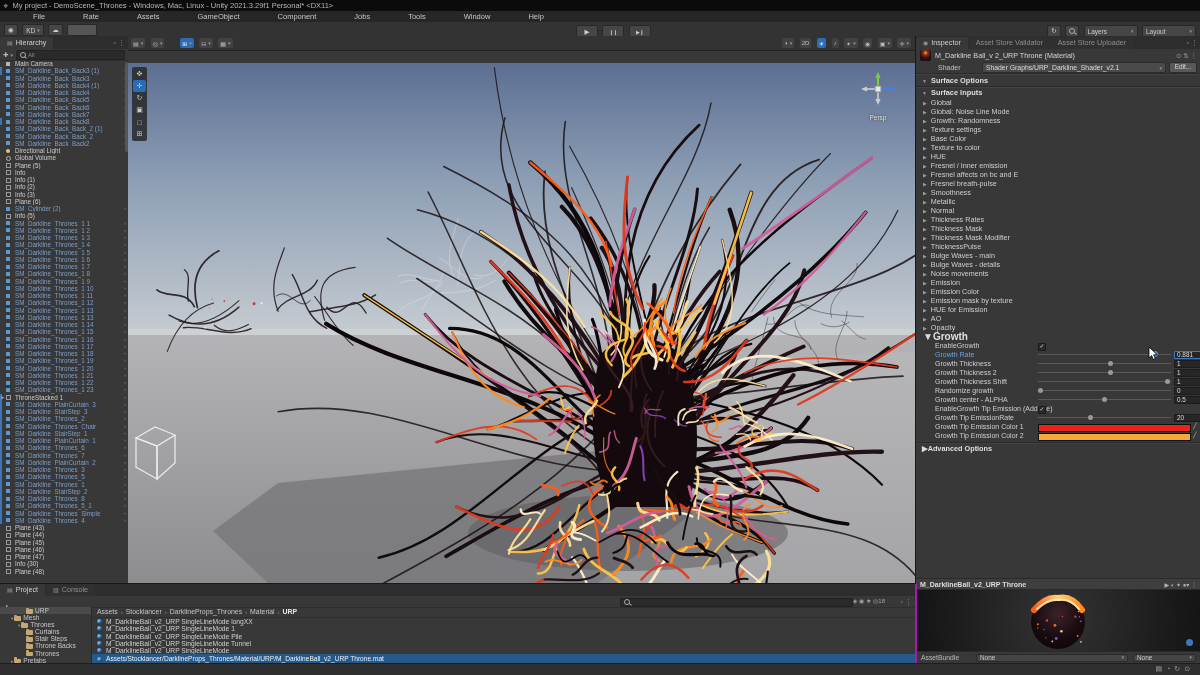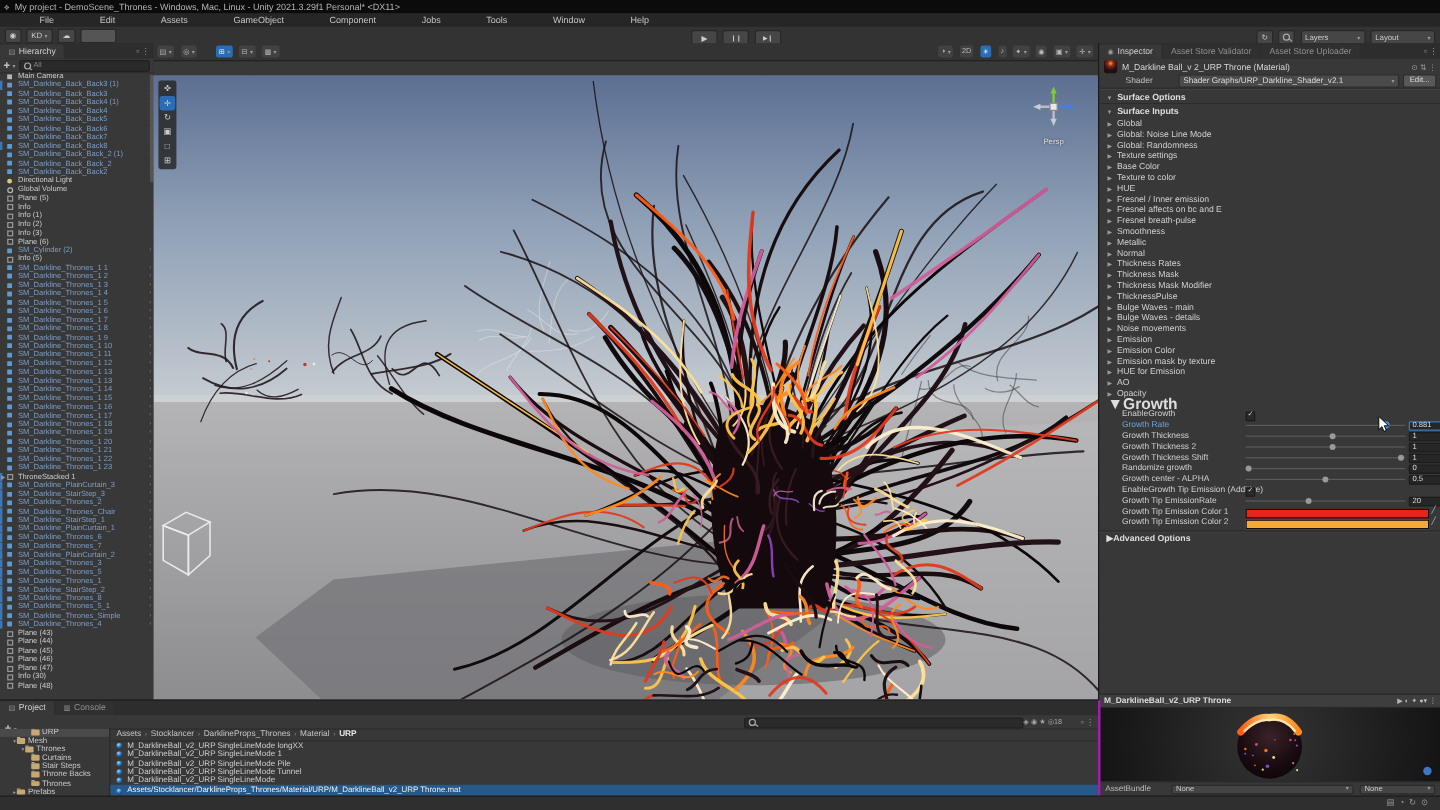--- a/index.html
+++ b/index.html
@@ -72,21 +72,21 @@
   .insp-title{font-size:7.2px;color:#d6d6d6;white-space:nowrap;overflow:hidden;flex:1;}
   .hdricons{font-size:6.5px;color:#9a9a9a;white-space:nowrap;}
   .shaderrow{height:11px;display:flex;align-items:center;padding:0 4px;font-size:7px;}
   .shaderrow .lab{width:44px;color:#c2c2c2;padding-left:18px;}
   .shaderdrop{flex:1;height:9px;background:#4a4a4a;border:1px solid #2c2c2c;border-radius:2px;font-size:6.8px;line-height:8px;color:#ddd;padding:0 3px;display:flex;align-items:center;justify-content:space-between;white-space:nowrap;overflow:hidden;}
   .editbtn{width:26px;height:9px;background:#585858;border:1px solid #2c2c2c;border-radius:2px;font-size:6.5px;line-height:8px;color:#ddd;text-align:center;margin-left:3px;}
   .isep{height:1px;background:#2a2a2a;border-bottom:1px solid #424242;}
   .srow{height:11px;line-height:11px;font-size:7.4px;color:#dedede;padding-left:6px;font-weight:bold;}
   .srow .tri,.frow .tri{color:#999;font-size:5px;margin-right:4px;}
   .frow{height:9px;line-height:9px;font-size:7.2px;color:#cfcfcf;padding-left:7px;white-space:nowrap;}
-  .growth-hdr{height:9px;line-height:9px;font-size:13px;color:#dedede;padding-left:7px;font-weight:bold;}
+  .growth-hdr{height:9px;line-height:9px;font-size:10px;color:#dedede;padding-left:7px;font-weight:bold;}
   .grow{position:relative;height:9px;font-size:7px;line-height:9px;color:#cfcfcf;}
   .grow .glab{position:absolute;left:19px;top:0;white-space:nowrap;}
   .grow.hl .glab{color:#6aa3e0;}
   .gcheck{position:absolute;left:122px;top:1.5px;width:6px;height:6px;background:#2a2a2a;border:1px solid #1a1a1a;border-radius:1px;}
   .gcheck::after{content:"✓";position:absolute;left:0.5px;top:-2px;font-size:6px;color:#d8d8d8;}
   .gtrack{position:absolute;left:122px;top:4px;width:133px;height:1px;background:#5a5a5a;}
   .ghandle{position:absolute;top:-2.5px;width:5px;height:5px;border-radius:50%;background:#999;}
   .grow.hl .ghandle{background:#4a90e2;width:6px;height:6px;top:-3px;}
   .gval{position:absolute;left:258px;top:1px;width:23px;height:6px;background:#262626;border:1px solid #1b1b1b;border-radius:1px;font-size:6.4px;line-height:6px;color:#ddd;padding-left:2px;}
   .grow.hl .gval{border-color:#3a79c2;}
@@ -131,21 +131,21 @@
 </style>
 </head>
 <body>
 
 <div id="app">
 
   <div class="abs titlebar">
     <span class="uicon g" data-glyph="❖"></span><span>My project - DemoScene_Thrones - Windows, Mac, Linux - Unity 2021.3.29f1 Personal* &lt;DX11&gt;</span>
   </div>
 
-  <div class="abs menubar" id="menubar"><span>File</span><span>Edit</span><span>Assets</span><span>GameObject</span><span>Component</span><span>Jobs</span><span>Tools</span><span>Window</span><span>Help</span></div>
+  <div class="abs menubar" id="menubar"><span>File</span><span>Rate</span><span>Assets</span><span>GameObject</span><span>Component</span><span>Jobs</span><span>Tools</span><span>Window</span><span>Help</span></div>
 
   <div class="abs toolbar">
     <span style="margin-left:4px" class="tbtn">
         <span class="g" data-glyph="◉"></span>
       </span>
     <span class="tbtn">
         <span>KD</span>
         <span class="caret g" data-glyph="▾"></span>
       </span>
     <span class="tbtn">
@@ -746,21 +746,21 @@
         </span>
       <span class="editbtn">Edit...</span>
     </div>
     <div class="isep"></div>
     <div class="srow"><span class="tri g" data-glyph="▼"></span><span>Surface Options</span></div>
     <div class="isep"></div>
     <div class="srow" style="height:10px;line-height:10px"><span class="tri g" data-glyph="▼"></span><span>Surface Inputs</span></div>
     <div id="foldout-list">
         <div class="frow"><span class="tri">▶</span><span>Global</span></div>
         <div class="frow"><span class="tri">▶</span><span>Global: Noise Line Mode</span></div>
-        <div class="frow"><span class="tri">▶</span><span>Global: Randomness</span></div>
+        <div class="frow"><span class="tri">▶</span><span>Growth: Randomness</span></div>
         <div class="frow"><span class="tri">▶</span><span>Texture settings</span></div>
         <div class="frow"><span class="tri">▶</span><span>Base Color</span></div>
         <div class="frow"><span class="tri">▶</span><span>Texture to color</span></div>
         <div class="frow"><span class="tri">▶</span><span>HUE</span></div>
         <div class="frow"><span class="tri">▶</span><span>Fresnel / Inner emission</span></div>
         <div class="frow"><span class="tri">▶</span><span>Fresnel affects on bc and E</span></div>
         <div class="frow"><span class="tri">▶</span><span>Fresnel breath-pulse</span></div>
         <div class="frow"><span class="tri">▶</span><span>Smoothness</span></div>
         <div class="frow"><span class="tri">▶</span><span>Metallic</span></div>
         <div class="frow"><span class="tri">▶</span><span>Normal</span></div>

